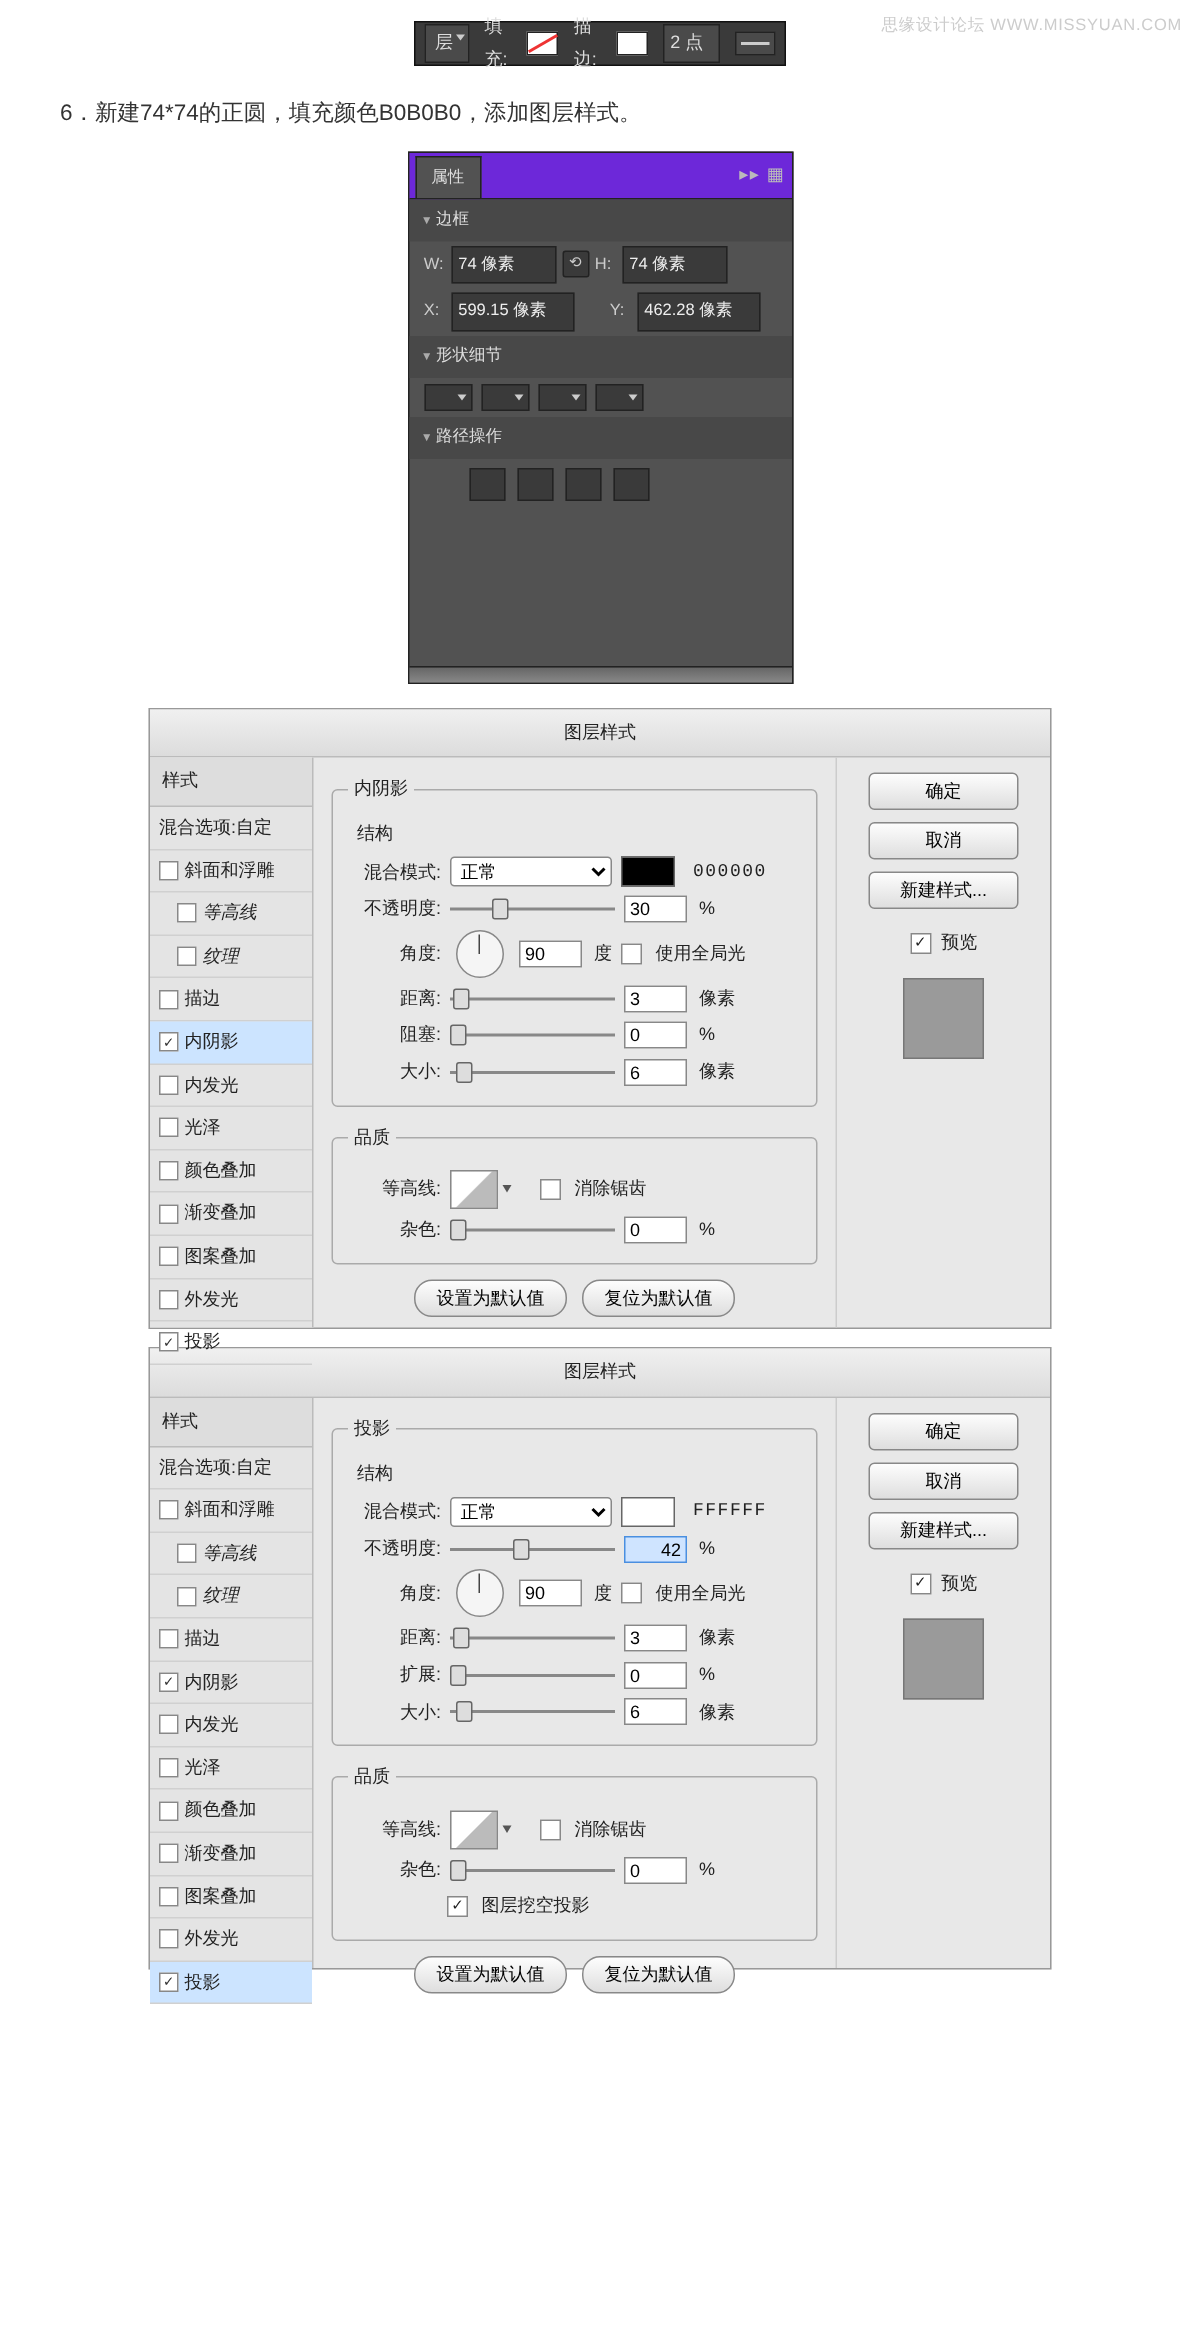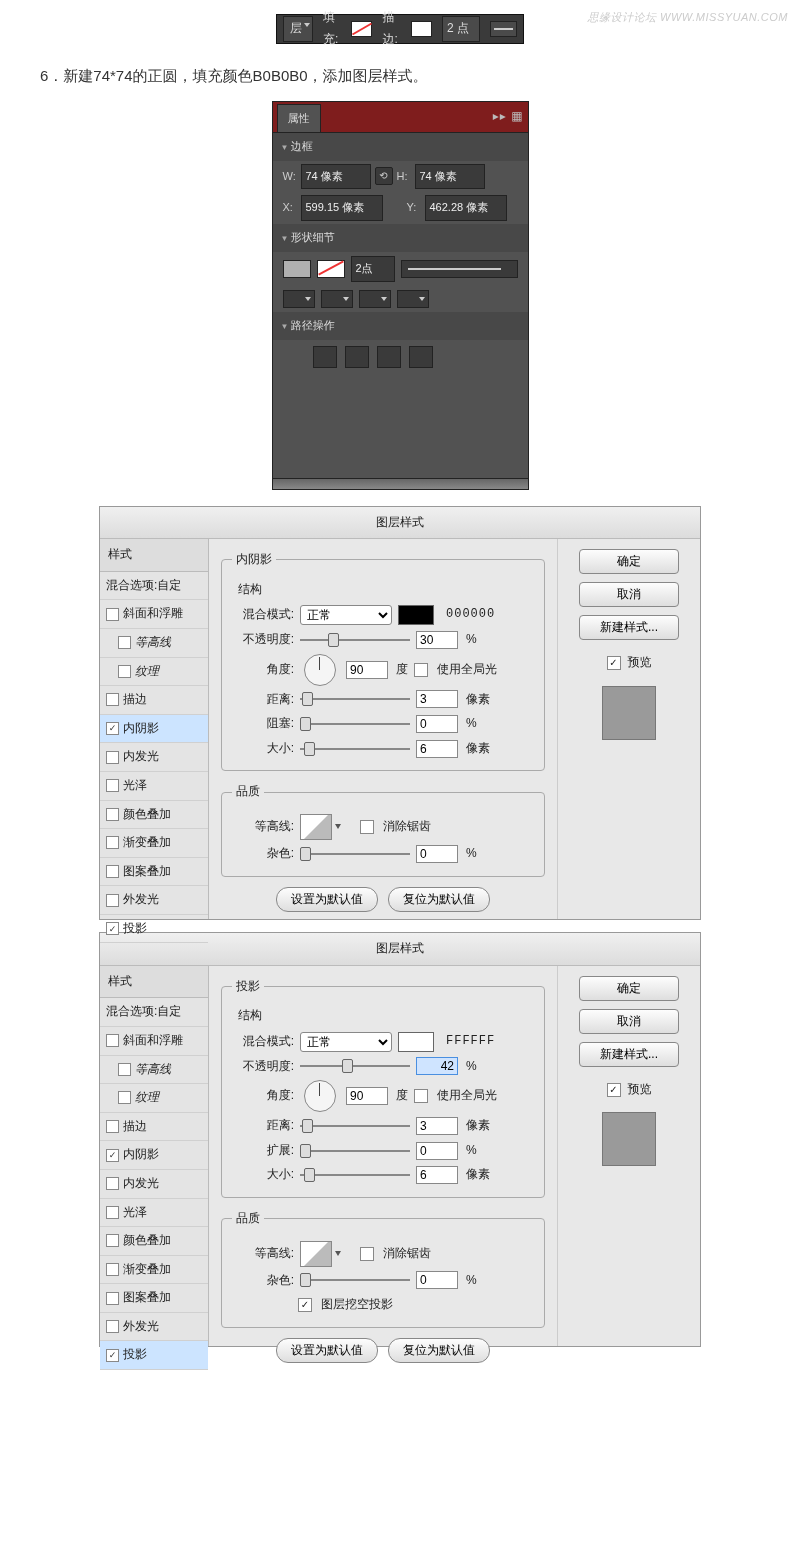--- a/index.html
+++ b/index.html
@@ -12,21 +12,20 @@
     font-size: 15px;
     line-height: 1.8;
   }
   .watermark {
     position: absolute;
     top: 8px;
     right: 12px;
     font-size: 11px;
     color: #ccc;
     letter-spacing: 0.5px;
-    font-style: italic;
   }
   .content {
     padding: 4px 40px 20px 40px;
   }
   .para {
     margin: 6px 0 12px 0;
   }
 
   
   .strip {
@@ -111,21 +110,21 @@
   
   .panel {
     width: 255px;
     margin: 8px auto 16px auto;
     background: #525252;
     color: #ddd;
     font-size: 11px;
     border: 1px solid #222;
   }
   .panel .tabbar {
-    background: #7f1d1d;
+    background: #6d28d9;
     display: flex;
     align-items: center;
     justify-content: space-between;
     border-bottom: 1px solid #222;
     padding: 0 4px;
   }
   .panel .tabbar .tab {
     background: #525252;
     padding: 4px 10px 3px 10px;
     border: 1px solid #222;
@@ -319,21 +318,21 @@
     display: flex;
     align-items: center;
     margin: 3px 0;
     gap: 6px;
   }
   .dlg .flbl {
     width: 62px;
     text-align: right;
   }
   .dlg select.sel {
-    width: 92px;
+    width: 108px;
     font-size: 12px;
     background: #fff;
     border: 1px solid #888;
     border-radius: 3px;
     padding: 1px 2px;
   }
   .dlg .color-chip {
     width: 34px; height: 18px;
     border: 1px solid #666;
     background: #000;
@@ -491,26 +490,20 @@
     </div>
     <div class="row">
       <span class="lbl">X:</span>
       <span class="field" style="min-width:72px">599.15 像素</span>
       <span style="width:16px"></span>
       <span class="lbl">Y:</span>
       <span class="field" style="min-width:72px">462.28 像素</span>
     </div>
     <div class="section-h">形状细节</div>
     <div class="swrow">
-      <span class="sw-fill"></span>
-      <span class="sw-none"></span>
-      <span class="field" style="min-width:34px">2点</span>
-      <div class="solid-line"></div>
-    </div>
-    <div class="swrow">
       <span class="mini"></span>
       <span class="mini"></span>
       <span class="mini"></span>
       <span class="mini"></span>
     </div>
     <div class="section-h">路径操作</div>
     <div class="pathops">
       <span class="pbtn"></span>
       <span class="pbtn"></span>
       <span class="pbtn"></span>

